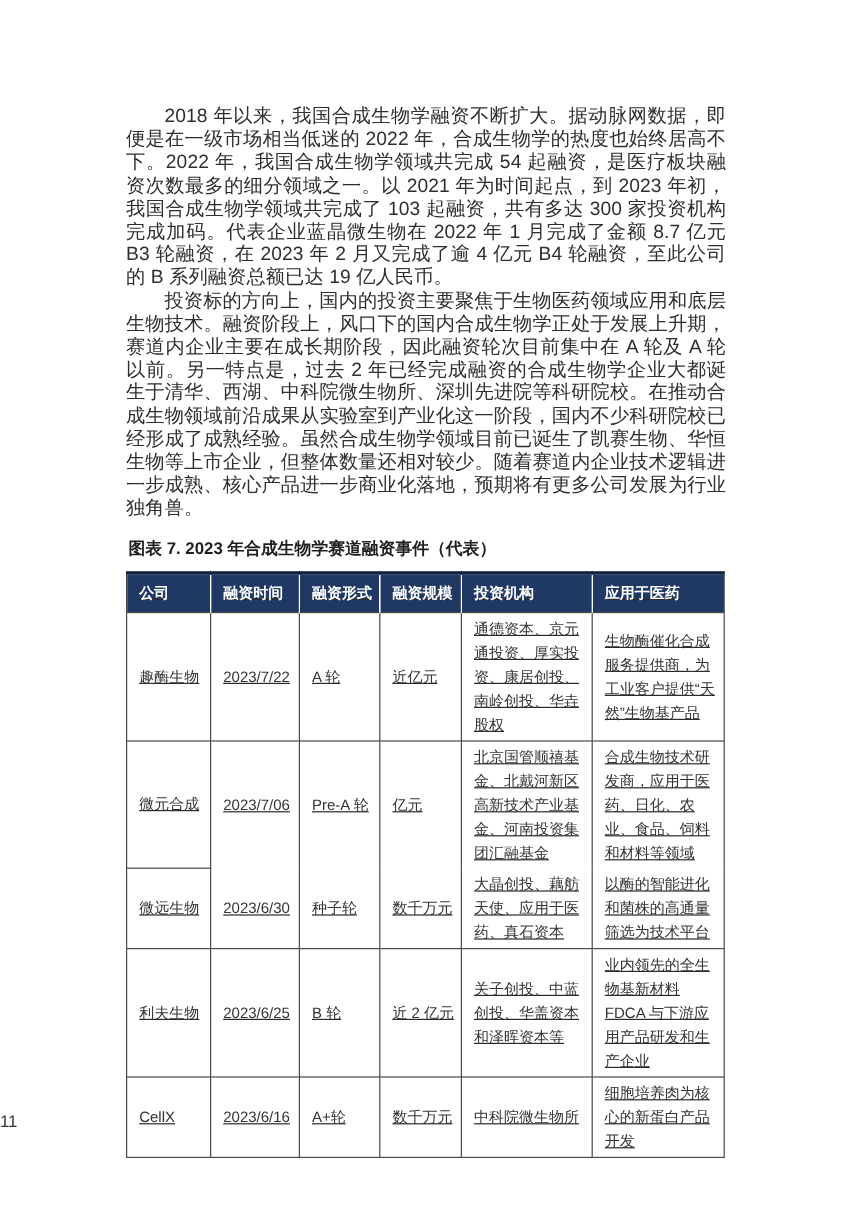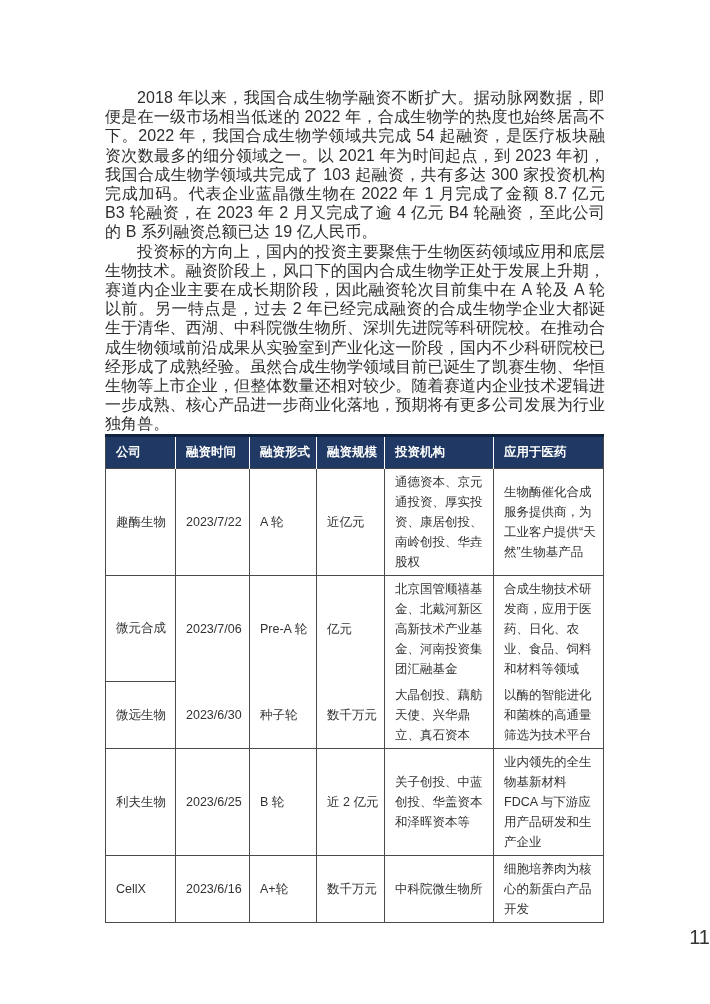--- a/index.html
+++ b/index.html
@@ -30,20 +30,21 @@
     font-size:14px;
     font-weight:700;
     color:#1f1f1f;
   }
   table.fin {
     border-collapse:collapse;
     table-layout:fixed;
     width:498px;
     border:1px solid #4a4a4a;
     border-top:3px solid #10233f;
+    text-decoration:underline;
   }
   table.fin th {
     background:#1F3864;
     color:#ffffff;
     font-size:12.5px;
     font-weight:600;
     text-align:left;
     vertical-align:middle;
     height:31px;
     padding:0 4px 0 10px;
@@ -66,33 +67,34 @@
   tr.r3 { height:63px; }
   tr.r4 { height:85px; }
   tr.r5 { height:45px; }
   
   tr.r2 td.nb { border-bottom:none; }
   tr.r3 td.nt { border-top:none; }
   .page-number {
     position:absolute;
     left:0; top:926px;
     width:710px;
-    text-align:right;
-    font-size:20px;
+    text-align:left;
+    font-size:14px;
     color:#333333;
   }
 </style>
 </head>
 <body>
 
 <div class="content">
 
   <p class="para">2018 年以来，我国合成生物学融资不断扩大。据动脉网数据，即便是在一级市场相当低迷的 2022 年，合成生物学的热度也始终居高不下。2022 年，我国合成生物学领域共完成 54 起融资，是医疗板块融资次数最多的细分领域之一。以 2021 年为时间起点，到 2023 年初，我国合成生物学领域共完成了 103 起融资，共有多达 300 家投资机构完成加码。代表企业蓝晶微生物在 2022 年 1 月完成了金额 8.7 亿元 B3 轮融资，在 2023 年 2 月又完成了逾 4 亿元 B4 轮融资，至此公司的 B 系列融资总额已达 19 亿人民币。</p>
   <p class="para">投资标的方向上，国内的投资主要聚焦于生物医药领域应用和底层生物技术。融资阶段上，风口下的国内合成生物学正处于发展上升期，赛道内企业主要在成长期阶段，因此融资轮次目前集中在 A 轮及 A 轮以前。另一特点是，过去 2 年已经完成融资的合成生物学企业大都诞生于清华、西湖、中科院微生物所、深圳先进院等科研院校。在推动合成生物领域前沿成果从实验室到产业化这一阶段，国内不少科研院校已经形成了成熟经验。虽然合成生物学领域目前已诞生了凯赛生物、华恒生物等上市企业，但整体数量还相对较少。随着赛道内企业技术逻辑进一步成熟、核心产品进一步商业化落地，预期将有更多公司发展为行业独角兽。</p>
 
+  <div class="caption">图表 7. 2023 年合成生物学赛道融资事件（代表）</div>
 
   <table class="fin">
     <colgroup>
       <col style="width:70px">
       <col style="width:74px">
       <col style="width:67px">
       <col style="width:68px">
       <col style="width:109px">
       <col style="width:110px">
     </colgroup>
@@ -121,21 +123,21 @@
         <td class="nb">Pre-A 轮</td>
         <td class="nb">亿元</td>
         <td class="nb">北京国管顺禧基金、北戴河新区高新技术产业基金、河南投资集团汇融基金</td>
         <td class="nb">合成生物技术研发商，应用于医药、日化、农业、食品、饲料和材料等领域</td>
       </tr>
       <tr class="r3">
         <td>微远生物</td>
         <td class="nt">2023/6/30</td>
         <td class="nt">种子轮</td>
         <td class="nt">数千万元</td>
-        <td class="nt">大晶创投、藕舫天使、兴华鼎立、真石资本</td>
+        <td class="nt">大晶创投、藕舫天使、应用于医药、真石资本</td>
         <td class="nt">以酶的智能进化和菌株的高通量筛选为技术平台</td>
       </tr>
       <tr class="r4">
         <td>利夫生物</td>
         <td>2023/6/25</td>
         <td>B 轮</td>
         <td>近 2 亿元</td>
         <td>关子创投、中蓝创投、华盖资本和泽晖资本等</td>
         <td>业内领先的全生物基新材料 FDCA 与下游应用产品研发和生产企业</td>
       </tr>

